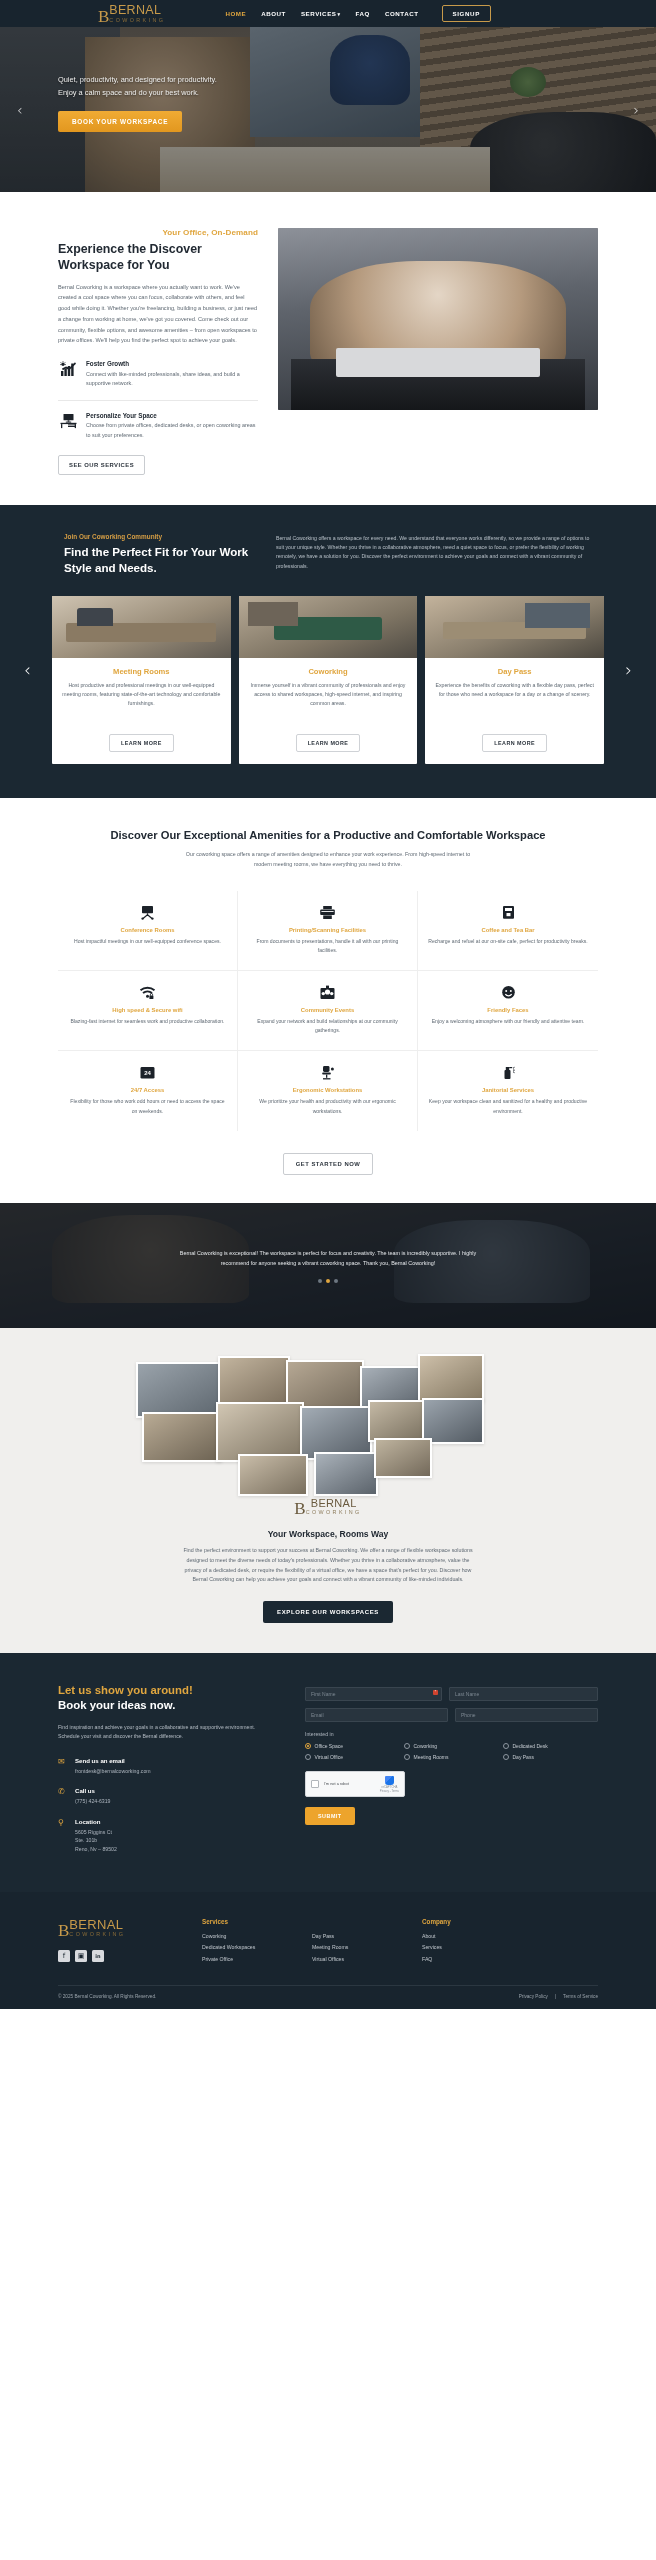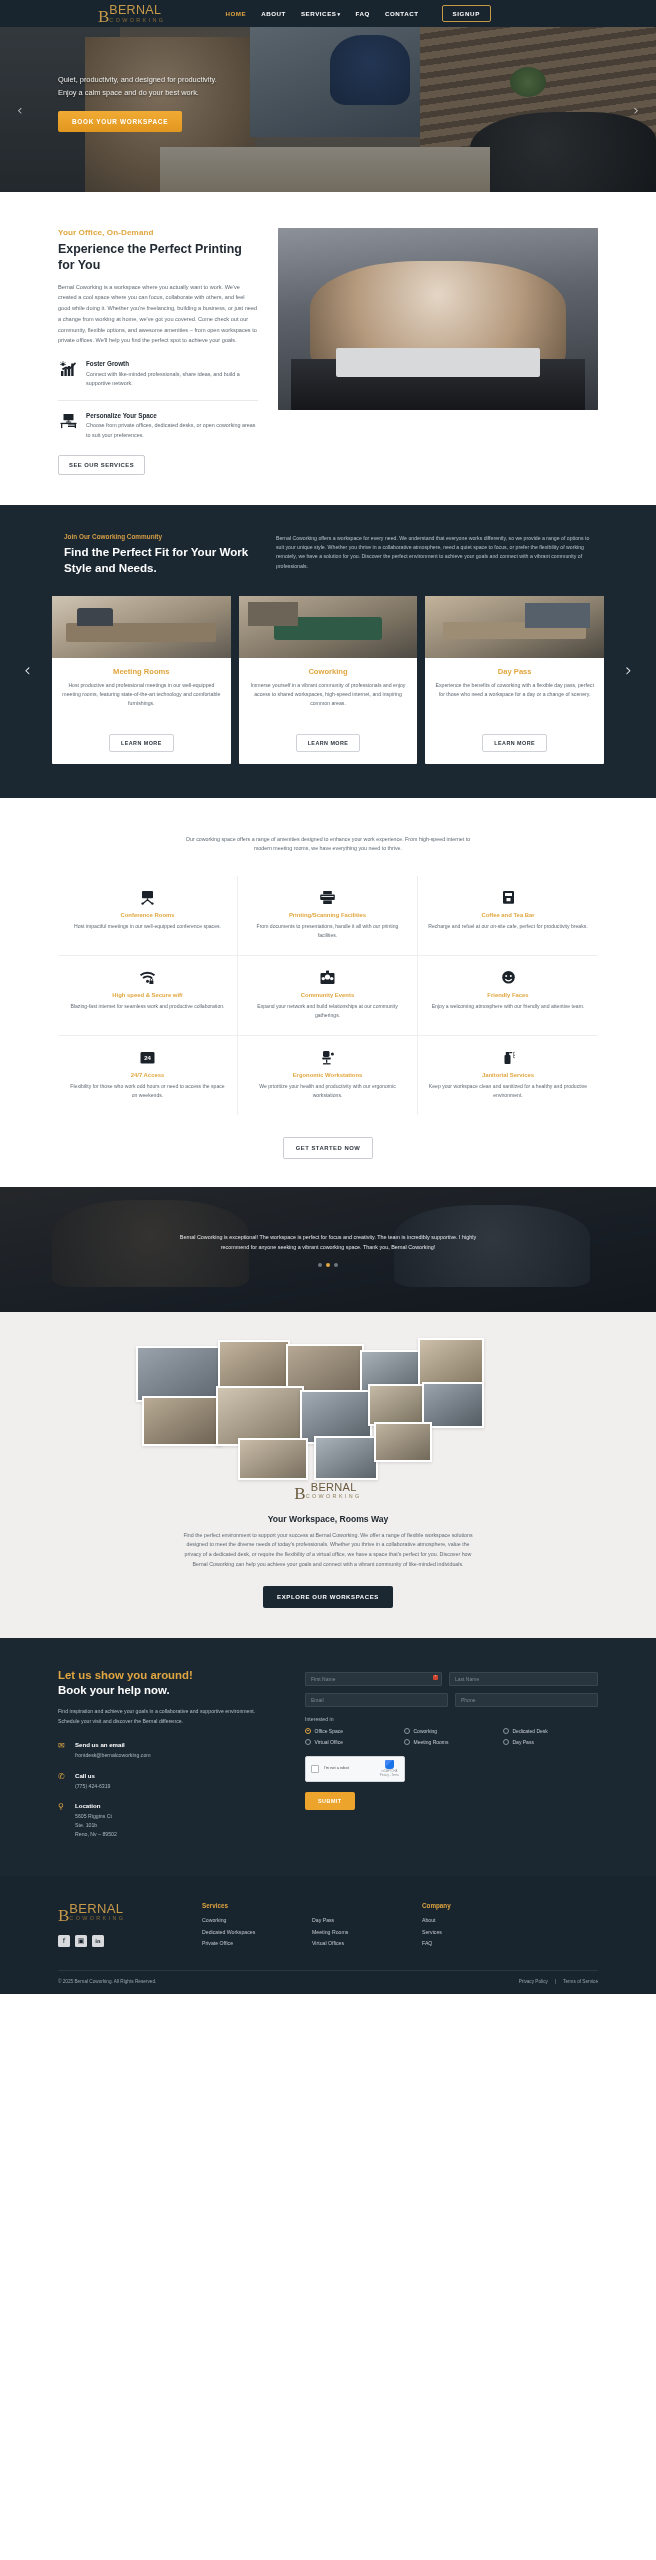--- a/index.html
+++ b/index.html
@@ -64,21 +64,21 @@
     position:absolute; top:50%; transform:translateY(-50%); z-index:5;
     color:rgba(255,255,255,.85); font-size:14px; cursor:pointer; user-select:none;
     font-family:"DejaVu Sans", sans-serif; font-weight:300;
   }
   .arrow.l { left:17px; } .arrow.r { right:17px; }
 
   
   .about { background:#fff; padding:36px 58px 30px; display:flex; gap:20px; }
   .about-left { width:200px; }
   .eyebrow {
-    color:#e0a63f; font-size:8.1px; font-weight:700; letter-spacing:.1px; margin-bottom:4px;
+    color:#e0a63f; font-size:8.1px; font-weight:700; letter-spacing:.1px; margin-bottom:4px;text-align:right;
   }
   .about h2 {
     font-size:12.4px; font-weight:700; line-height:1.32; color:#222a33; margin-bottom:8px;
   }
   .about p.body {
     font-size:5.6px; line-height:1.92; color:#5e6872; margin-bottom:14px;
   }
   .feat { display:flex; gap:8px; margin-bottom:11px; align-items:flex-start; }
   .feat-ico { width:20px; flex:0 0 20px; display:flex; align-items:center; justify-content:center; padding-top:1px; }
   .feat h3 { font-size:6.3px; font-weight:700; color:#222a33; margin-bottom:2.5px; }
@@ -283,21 +283,21 @@
         <span>Quiet, productivity, and designed for productivity.</span><br>
         <span>Enjoy a calm space and do your best work.</span>
       </p>
       <button class="hero-cta">BOOK YOUR WORKSPACE</button>
     </div>
   </div>
 
   <div class="about">
     <div class="about-left">
       <div class="eyebrow">Your Office, On-Demand</div>
-      <h2>Experience the Perfect Printing for You</h2>
+      <h2>Experience the Discover Workspace for You</h2>
       <p class="body">Bernal Coworking is a workspace where you actually want to work. We've created a cool space where you can focus, collaborate with others, and feel good while doing it. Whether you're freelancing, building a business, or just need a change from working at home, we've got you covered. Come check out our community, flexible options, and awesome amenities – from open workspaces to private offices. We'll help you find the perfect spot to achieve your goals.</p>
 
       <div class="feat">
         <div class="feat-ico">
           <svg width="19" height="16" viewBox="0 0 19 16">
               <g fill="#1c2229">
             <rect x="2" y="10" width="2.4" height="5"></rect>
                 <rect x="5.4" y="7.5" width="2.4" height="7.5"></rect>
             <rect x="8.8" y="5" width="2.4" height="10"></rect>
                 <rect x="12.2" y="2.5" width="2.4" height="12.5"></rect>
@@ -395,20 +395,21 @@
         <div class="card-body">
           <h3>Day Pass</h3>
           <p>Experience the benefits of coworking with a flexible day pass, perfect for those who need a workspace for a day or a change of scenery.</p>
           <button class="learn-btn">LEARN MORE</button>
         </div>
       </div>
     </div>
   </div>
 
   <div class="amen">
+    <h2>Discover Our Exceptional Amenities for a Productive and Comfortable Workspace</h2>
     <p class="sub">Our coworking space offers a range of amenities designed to enhance your work experience. From high-speed internet to modern meeting rooms, we have everything you need to thrive.</p>
     <div class="amen-grid">
 
       <div class="amen-cell">
         <div class="amen-ico">
           <svg width="17" height="15" viewBox="0 0 17 15" fill="#1c2229">
               <rect x="3" y="1" width="11" height="7.2" rx=".8"></rect>
               <path d="M8.5 8.2v1.6M8.5 9.8L4 13.5M8.5 9.8L13 13.5" stroke="#1c2229" stroke-width="1.2" fill="none"></path>
               <circle cx="3.6" cy="13.6" r="1.2"></circle>
               <circle cx="13.4" cy="13.6" r="1.2"></circle>
@@ -565,21 +566,21 @@
     </div>
     <h3>Your Workspace, Rooms Way</h3>
     <p>Find the perfect environment to support your success at Bernal Coworking. We offer a range of flexible workspace solutions designed to meet the diverse needs of today's professionals. Whether you thrive in a collaborative atmosphere, value the privacy of a dedicated desk, or require the flexibility of a virtual office, we have a space that's perfect for you. Discover how Bernal Coworking can help you achieve your goals and connect with a vibrant community of like-minded individuals.</p>
     <button class="gal-btn">EXPLORE OUR WORKSPACES</button>
   </div>
 
   <div class="contact">
     <div class="c-left">
       <h2>
         <span>Let us show you around!</span><br>
-        <span class="w">Book your help now.</span>
+        <span class="w">Book your ideas now.</span>
       </h2>
       <p class="lead">Find inspiration and achieve your goals in a collaborative and supportive environment. Schedule your visit and discover the Bernal difference.</p>
 
       <div class="cline">
         <div class="cico">✉</div>
         <div>
           <h4>Send us an email</h4>
           <p>frontdesk@bernalcoworking.com</p>
         </div>
       </div>

